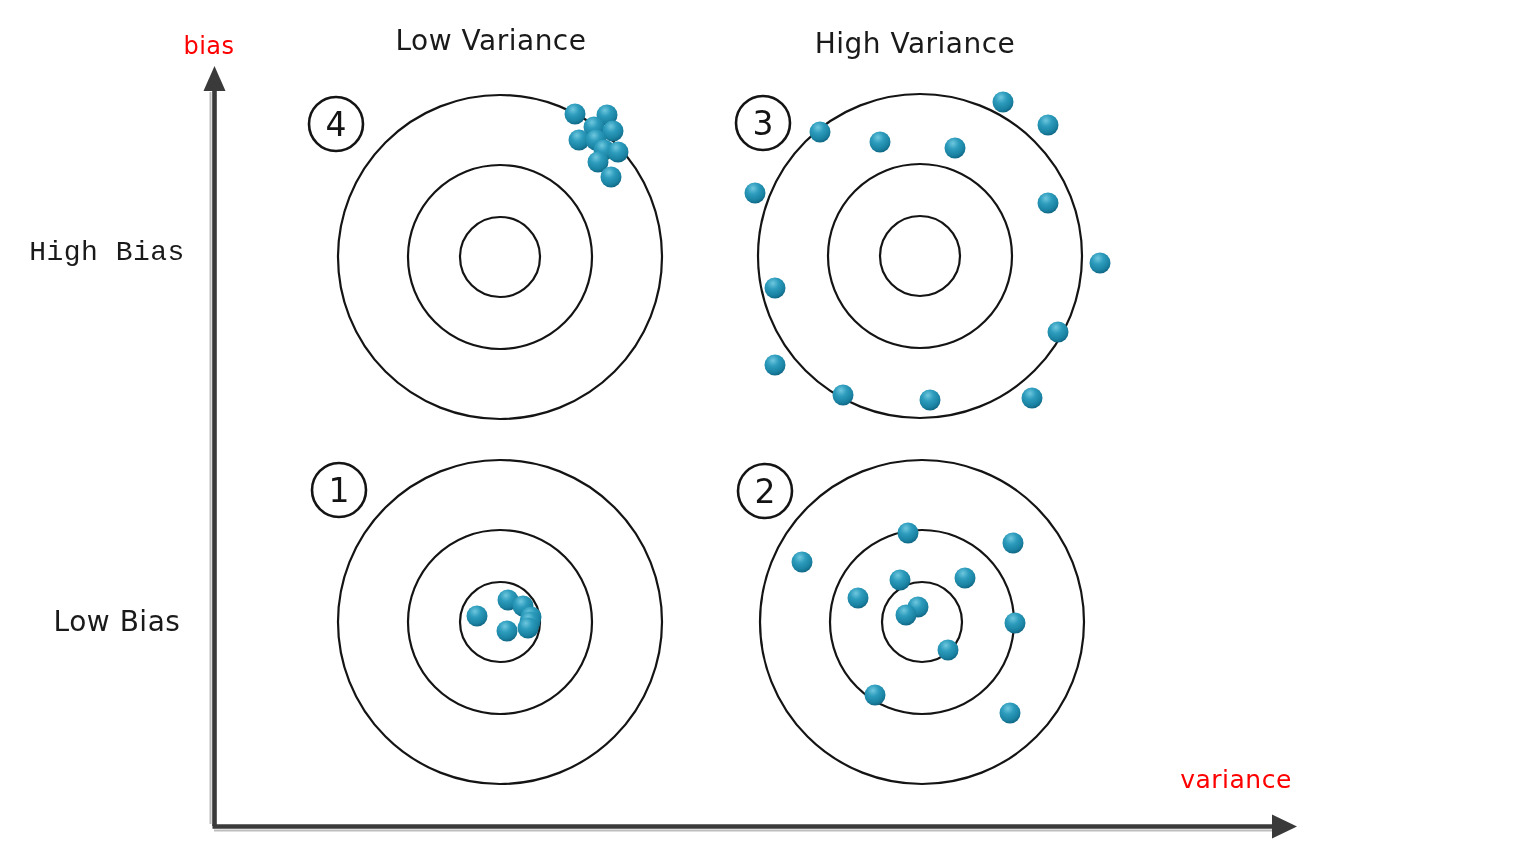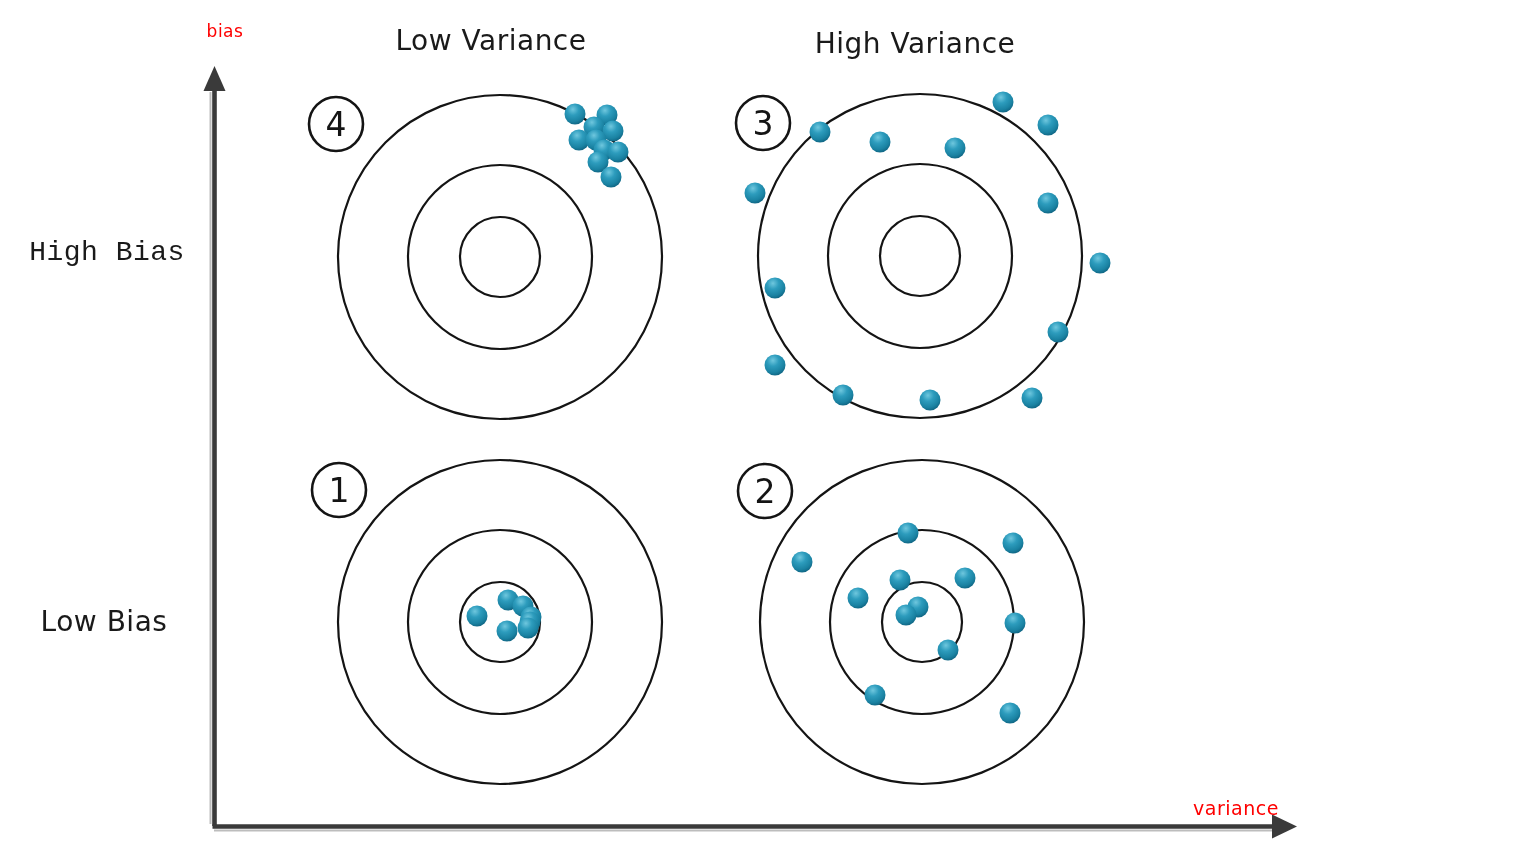--- a/index.html
+++ b/index.html
@@ -125,25 +125,25 @@
           <circle cx="918" cy="607" r="10.5" fill="url(#dotGrad)"></circle>
           <circle cx="906" cy="615" r="10.5" fill="url(#dotGrad)"></circle>
           <circle cx="1015" cy="623" r="10.5" fill="url(#dotGrad)"></circle>
           <circle cx="948" cy="650" r="10.5" fill="url(#dotGrad)"></circle>
           <circle cx="875" cy="695" r="10.5" fill="url(#dotGrad)"></circle>
           <circle cx="1010" cy="713" r="10.5" fill="url(#dotGrad)"></circle>
         </g>
       </g>
   </svg>
 
-  <div class="lbl red" style="left:209px; top:21px; font-size:17px;margin-left:16px;">bias</div>
+  <div class="lbl red" style="left:209px; top:32px; font-size:24px;">bias</div>
 
-  <div class="lbl red" style="left:1236px; top:797px; font-size:19px;text-align:center;">variance</div>
+  <div class="lbl red" style="left:1236px; top:765px; font-size:25px;text-align:center;">variance</div>
 
   <div class="lbl" style="left:915px; top:27px;">High Variance</div>
 
   <div class="lbl" style="left:491px; top:24px;">Low Variance</div>
 
   <div class="lbl" style="left:107px; top:237px;font-family:Liberation Mono, monospace;">High Bias</div>
 
-  <div class="lbl" style="left:104px; top:605px;">Low Bias</div>
+  <div class="lbl" style="left:117px; top:605px;">Low Bias</div>
 
 </div>
 
 </body></html>

